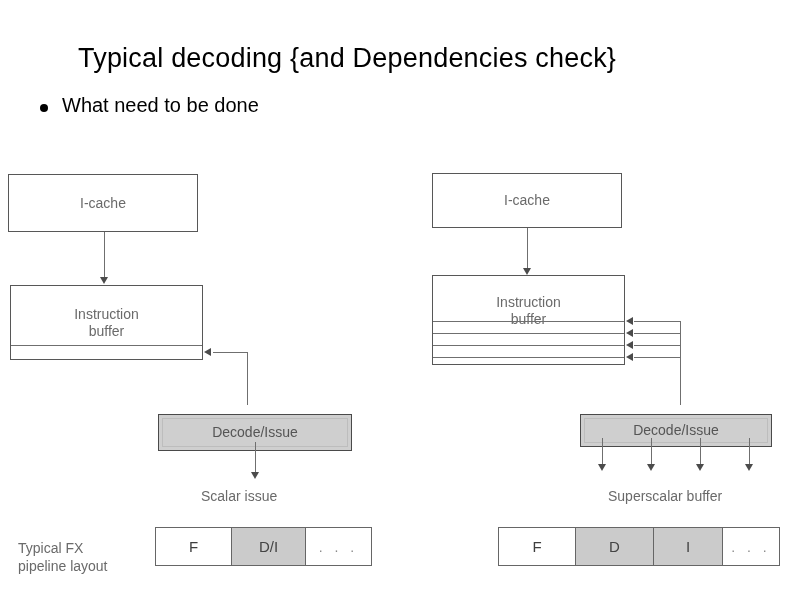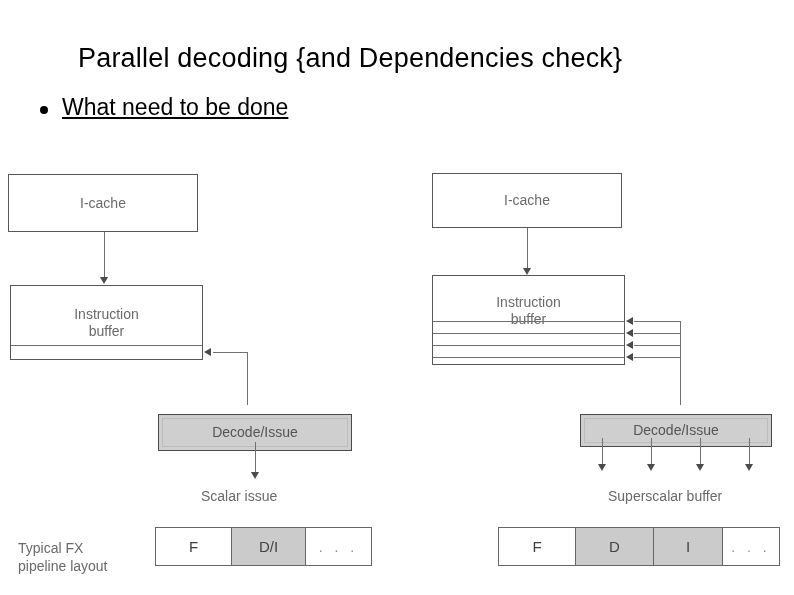--- a/index.html
+++ b/index.html
@@ -13,21 +13,21 @@
   
   .title{
     position:absolute;left:78px;top:43px;
     font-size:27px;letter-spacing:0.2px;white-space:nowrap;
   }
   .bullet-row{position:absolute;left:40px;top:94px;display:flex;align-items:center;}
   .bullet-dot{
     width:8px;height:8px;border-radius:50%;background:#000;
     margin-right:14px;margin-top:4px;flex:0 0 auto;
   }
-  .bullet-text{font-size:23px;white-space:nowrap;text-decoration:underline;}
+  .bullet-text{font-size:20px;white-space:nowrap;}
 
   
   .diagram{position:absolute;top:0;left:0;width:794px;height:464px;}
   .box{
     position:absolute;box-sizing:border-box;
     border:1px solid #575757;background:#fff;
     display:flex;align-items:center;justify-content:center;
     text-align:center;line-height:1.18;
     font-size:14px;color:#6a6a6a;
     font-family:"Liberation Sans", sans-serif;
@@ -59,21 +59,21 @@
   .pipe{position:absolute;box-sizing:border-box;border:1px solid #666;background:#fff;
         display:flex;align-items:center;justify-content:center;font-size:15px;color:#3e3e3e;}
   .pipe.gray{background:#cbcbcb;color:#444;}
   .pipe.dots{color:#8a8a8a;letter-spacing:4px;font-size:14px;}
 </style>
 </head>
 <body>
 
 <div class="slide">
 
-  <div class="title">Parallel decoding {and Dependencies check}</div>
+  <div class="title">Typical decoding {and Dependencies check}</div>
 
   <div class="bullet-row">
     <span class="bullet-dot"></span>
     <span class="bullet-text">What need to be done</span>
   </div>
 
   <div class="diagram">
 
     <div class="box" style="left:8px;top:174px;width:190px;height:58px;">I-cache</div>
 

